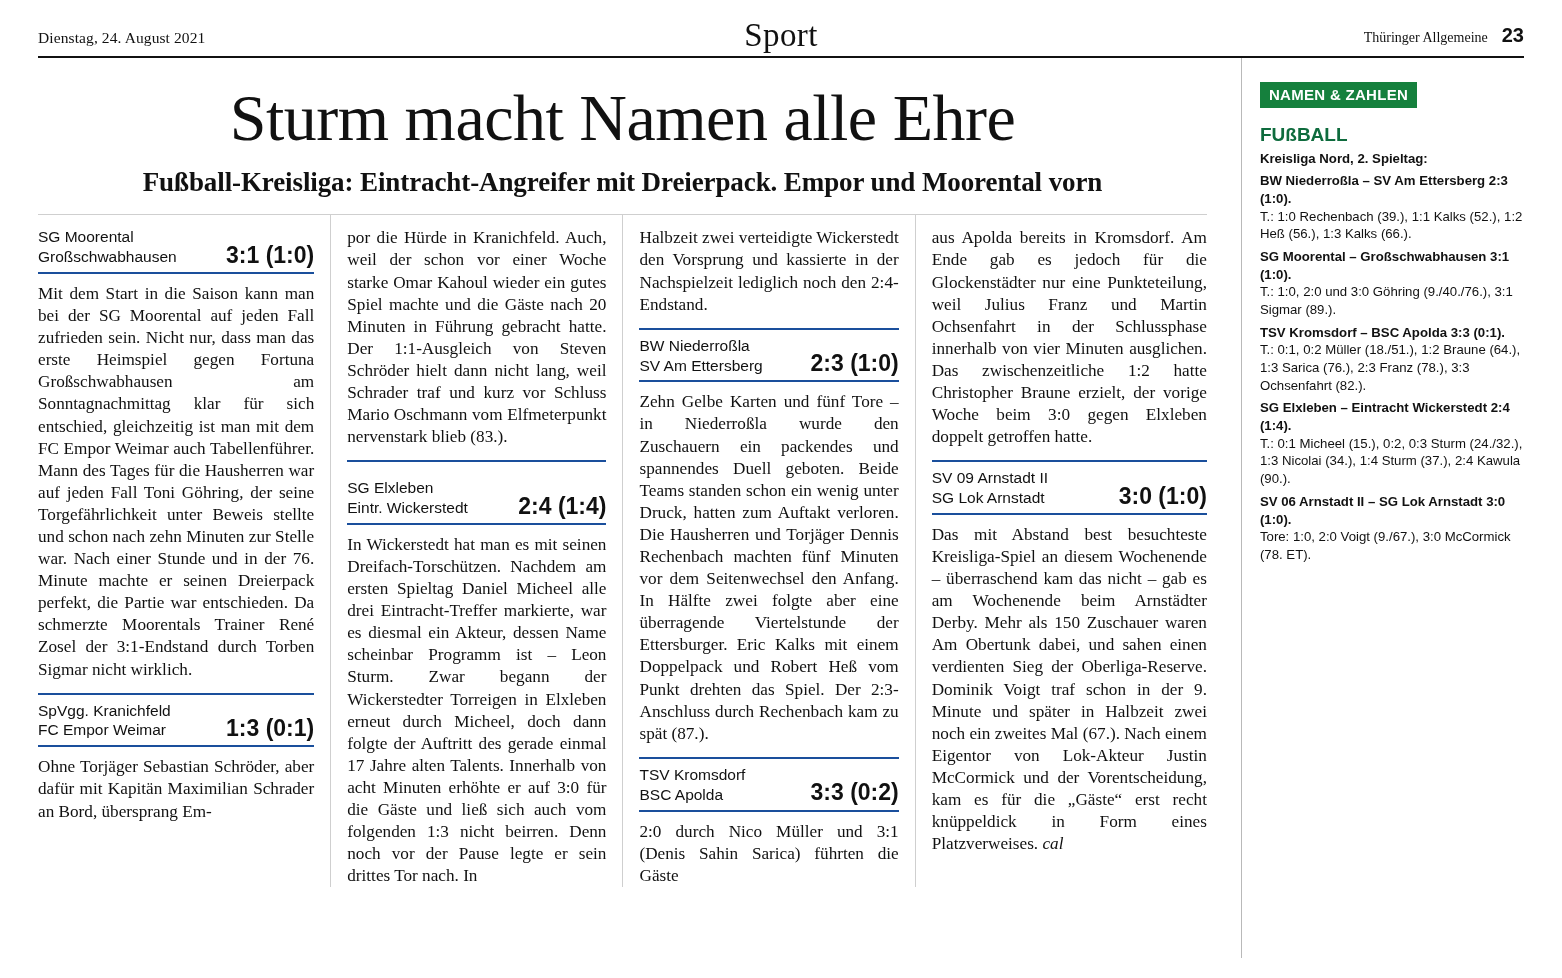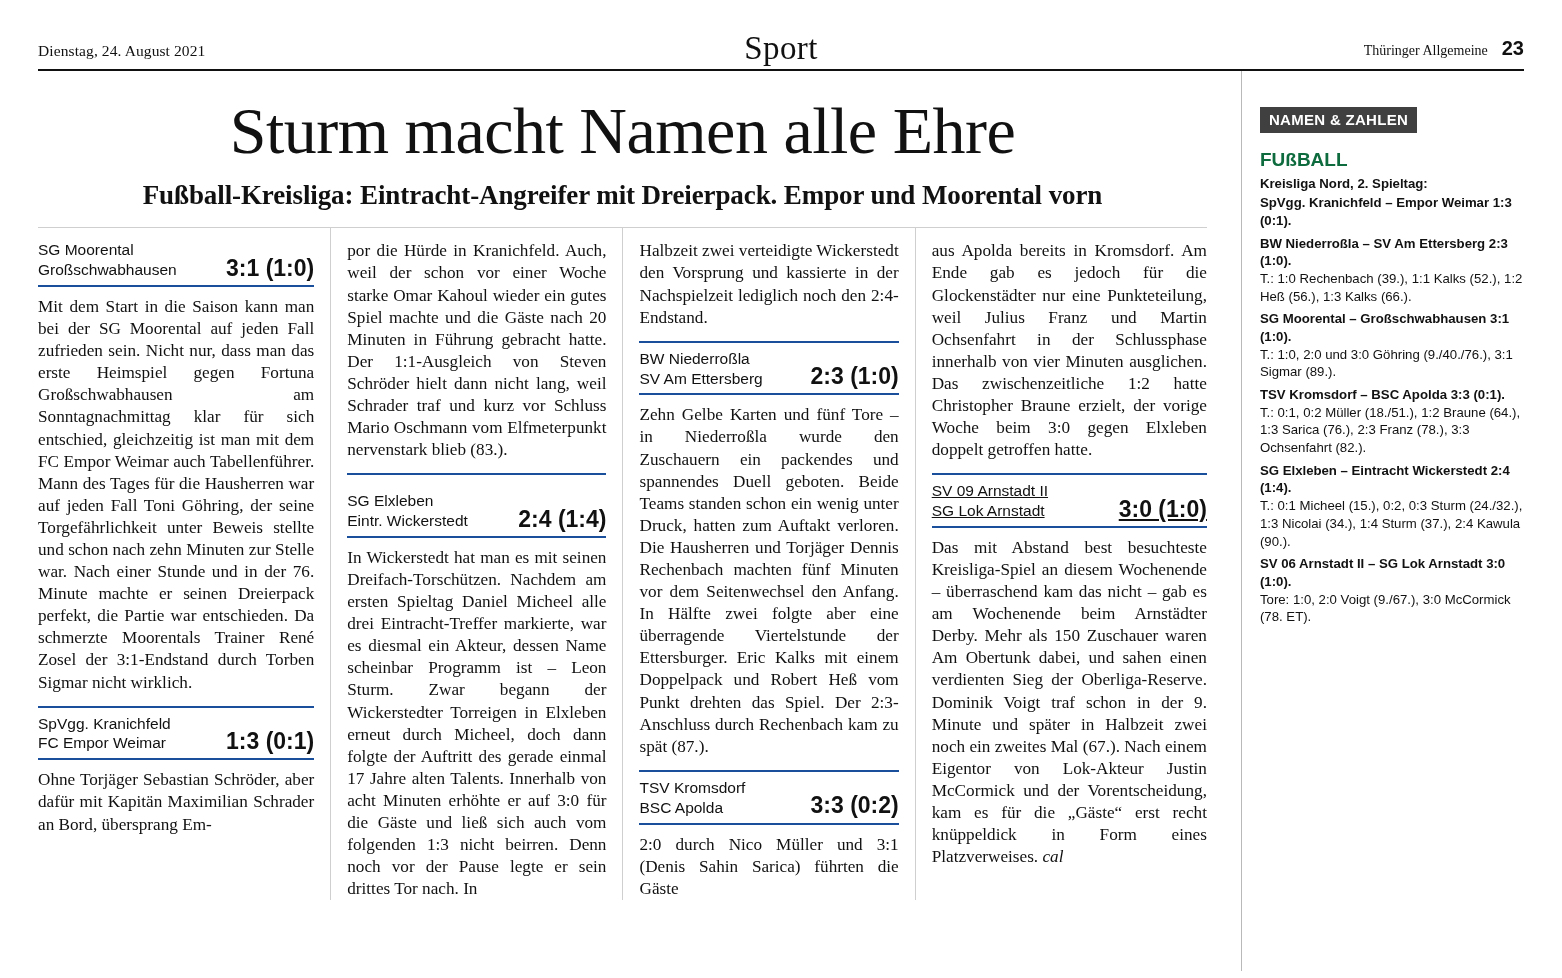--- a/index.html
+++ b/index.html
@@ -12,21 +12,21 @@
     height: 978px;
     font-family: "Liberation Serif", serif;
     color: #111;
     overflow: hidden;
   }
   .page {
     position: relative;
     width: 1562px;
     height: 978px;
     box-sizing: border-box;
-    padding: 13px 38px;
+    padding: 0 38px;
   }
 
   
   .masthead {
     position: relative;
     height: 56px;
     display: flex;
     align-items: flex-end;
     justify-content: space-between;
     padding-bottom: 6px;
@@ -159,28 +159,28 @@
     hyphens: auto;
     -webkit-hyphens: auto;
   }
   p.body .byline {
     font-style: italic;
   }
 
   
   .rail-badge {
     display: inline-block;
-    background: #404040;
+    background: #15803d;
     color: #fff;
     font-family: "Liberation Sans", sans-serif;
     font-weight: bold;
     font-size: 15px;
     letter-spacing: .3px;
     padding: 4px 9px 5px 9px;
-    margin-top: 36px;
+    margin-top: 24px;
   }
   .rail-section-title {
     color: #0e6b3d;
     font-family: "Liberation Sans", sans-serif;
     font-weight: bold;
     font-size: 19px;
     margin-top: 16px;
     margin-bottom: 4px;
   }
   .rail-sub {
@@ -312,21 +312,21 @@
           <p class="body">2:0 durch Nico Müller und 3:1 (Denis Sahin Sarica) führten die Gäste</p>
 
         </div>
 
         <div class="col">
 
           <p class="body" style="margin-top:12px;">aus Apolda bereits in Kromsdorf. Am Ende gab es jedoch für die Glockenstädter nur eine Punkteteilung, weil Julius Franz und Martin Ochsenfahrt in der Schlussphase innerhalb von vier Minuten ausglichen. Das zwischenzeitliche 1:2 hatte Christopher Braune erzielt, der vorige Woche beim 3:0 gegen Elxleben doppelt getroffen hatte.</p>
 
           <div class="match">
             <div class="topbar"></div>
-            <div class="match-row" style="margin-top:6px;text-decoration:underline;">
+            <div class="match-row" style="margin-top:6px;">
               <div class="match-teams">
                 <span>SV 09 Arnstadt II</span><br>
                 <span>SG Lok Arnstadt</span>
               </div>
               <div class="match-score">3:0 (1:0)</div>
             </div>
             <div class="match-rule"></div>
           </div>
 
           <p class="body"><span>Das mit Abstand best besuchteste Kreisliga-Spiel an diesem Wochenende – überraschend kam das nicht – gab es am Wochenende beim Arnstädter Derby. Mehr als 150 Zuschauer waren Am Obertunk dabei, und sahen einen verdienten Sieg der Oberliga-Reserve. Dominik Voigt traf schon in der 9. Minute und später in Halbzeit zwei noch ein zweites Mal (67.). Nach einem Eigentor von Lok-Akteur Justin McCormick und der Vorentscheidung, kam es für die „Gäste“ erst recht knüppeldick in Form eines Platzverweises.</span> <span class="byline">cal</span></p>
@@ -335,21 +335,20 @@
 
       </div>
     </div>
 
     <div class="right-rail">
       <div class="rail-badge">NAMEN &amp; ZAHLEN</div>
       <div class="rail-section-title">FUßBALL</div>
       <div class="rail-sub">Kreisliga Nord, 2. Spieltag:</div>
 
       <div class="rail-entry">
-        <span class="ttl">SpVgg. Kranichfeld – Empor Weimar 1:3 (0:1).</span>
       </div>
       <div class="rail-entry">
         <span class="ttl">BW Niederroßla – SV Am Ettersberg 2:3 (1:0).</span>
         <span class="scorers">T.: 1:0 Rechenbach (39.), 1:1 Kalks (52.), 1:2 Heß (56.), 1:3 Kalks (66.).</span>
       </div>
       <div class="rail-entry">
         <span class="ttl">SG Moorental – Großschwabhausen 3:1 (1:0).</span>
         <span class="scorers">T.: 1:0, 2:0 und 3:0 Göhring (9./40./76.), 3:1 Sigmar (89.).</span>
       </div>
       <div class="rail-entry">

